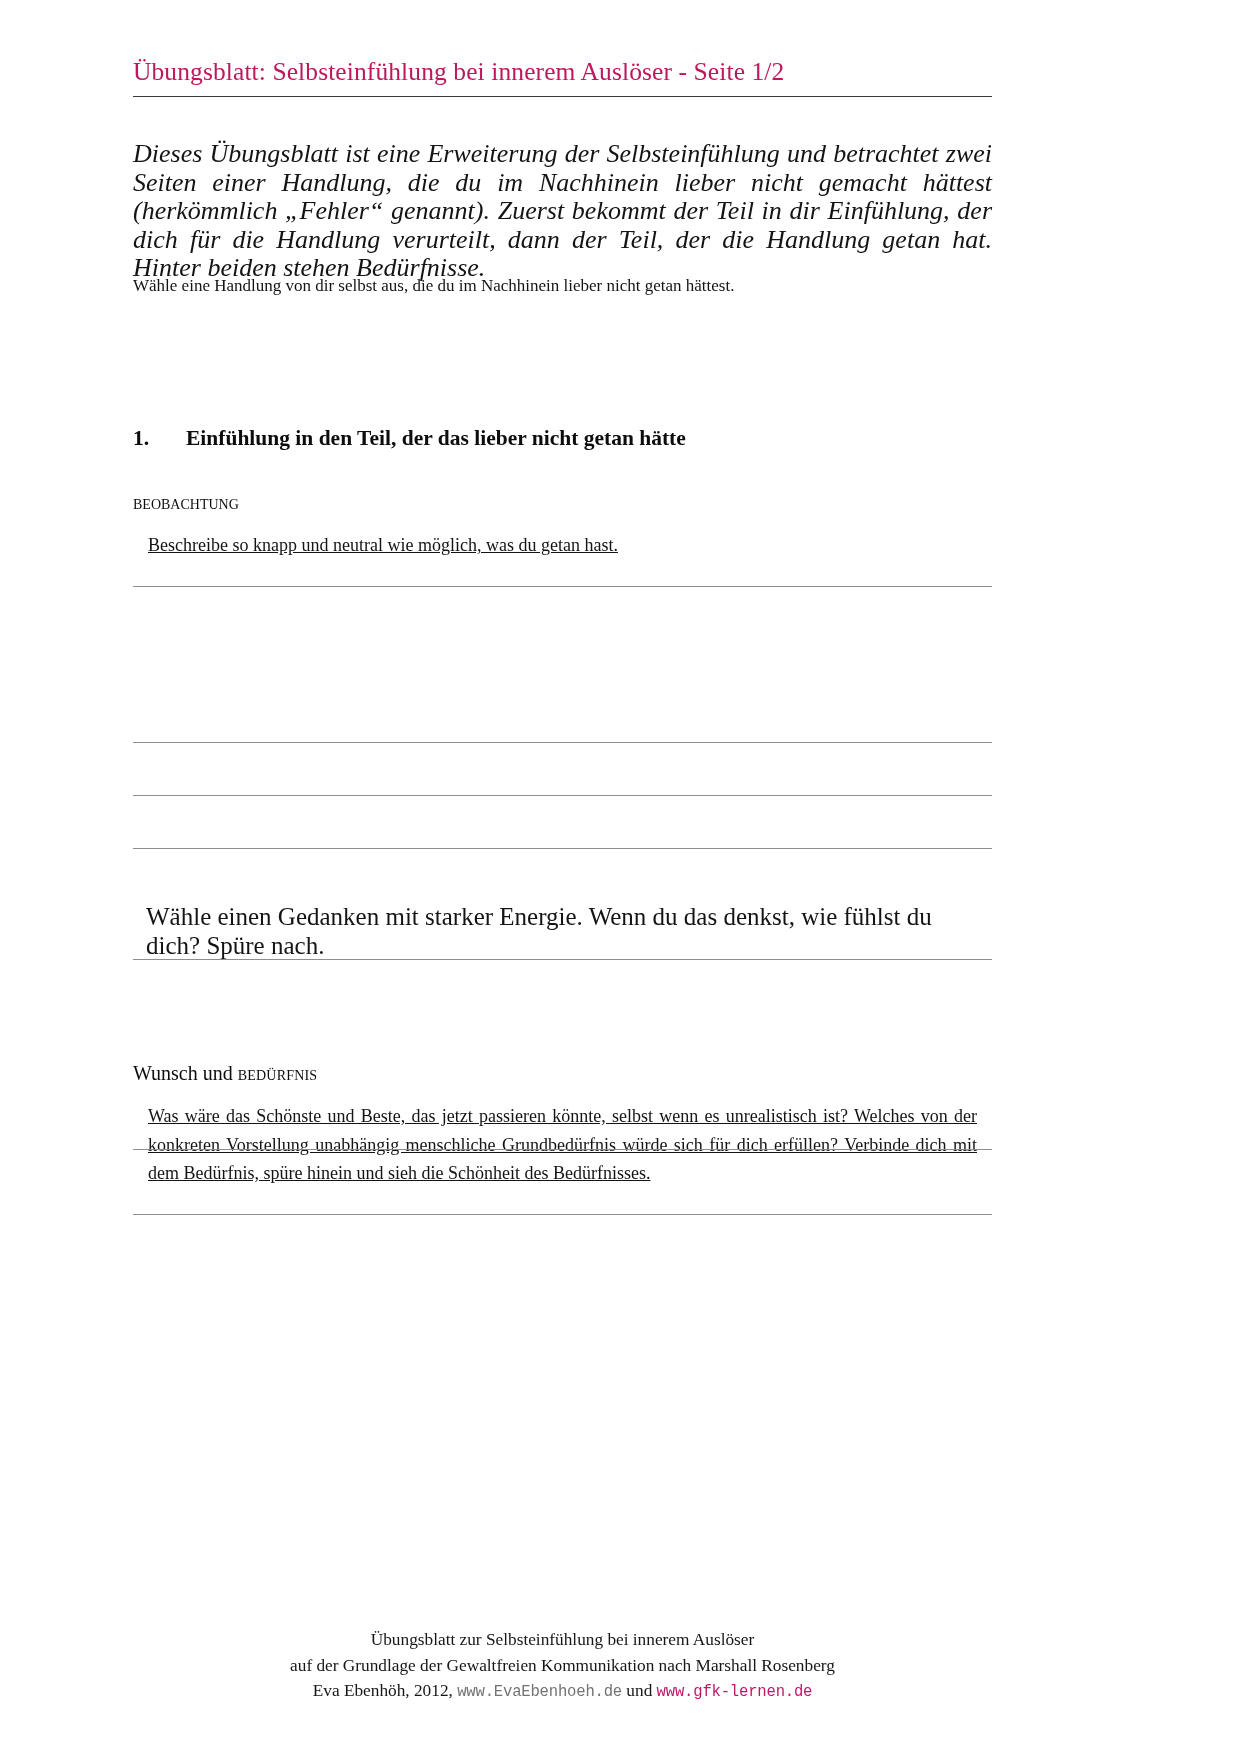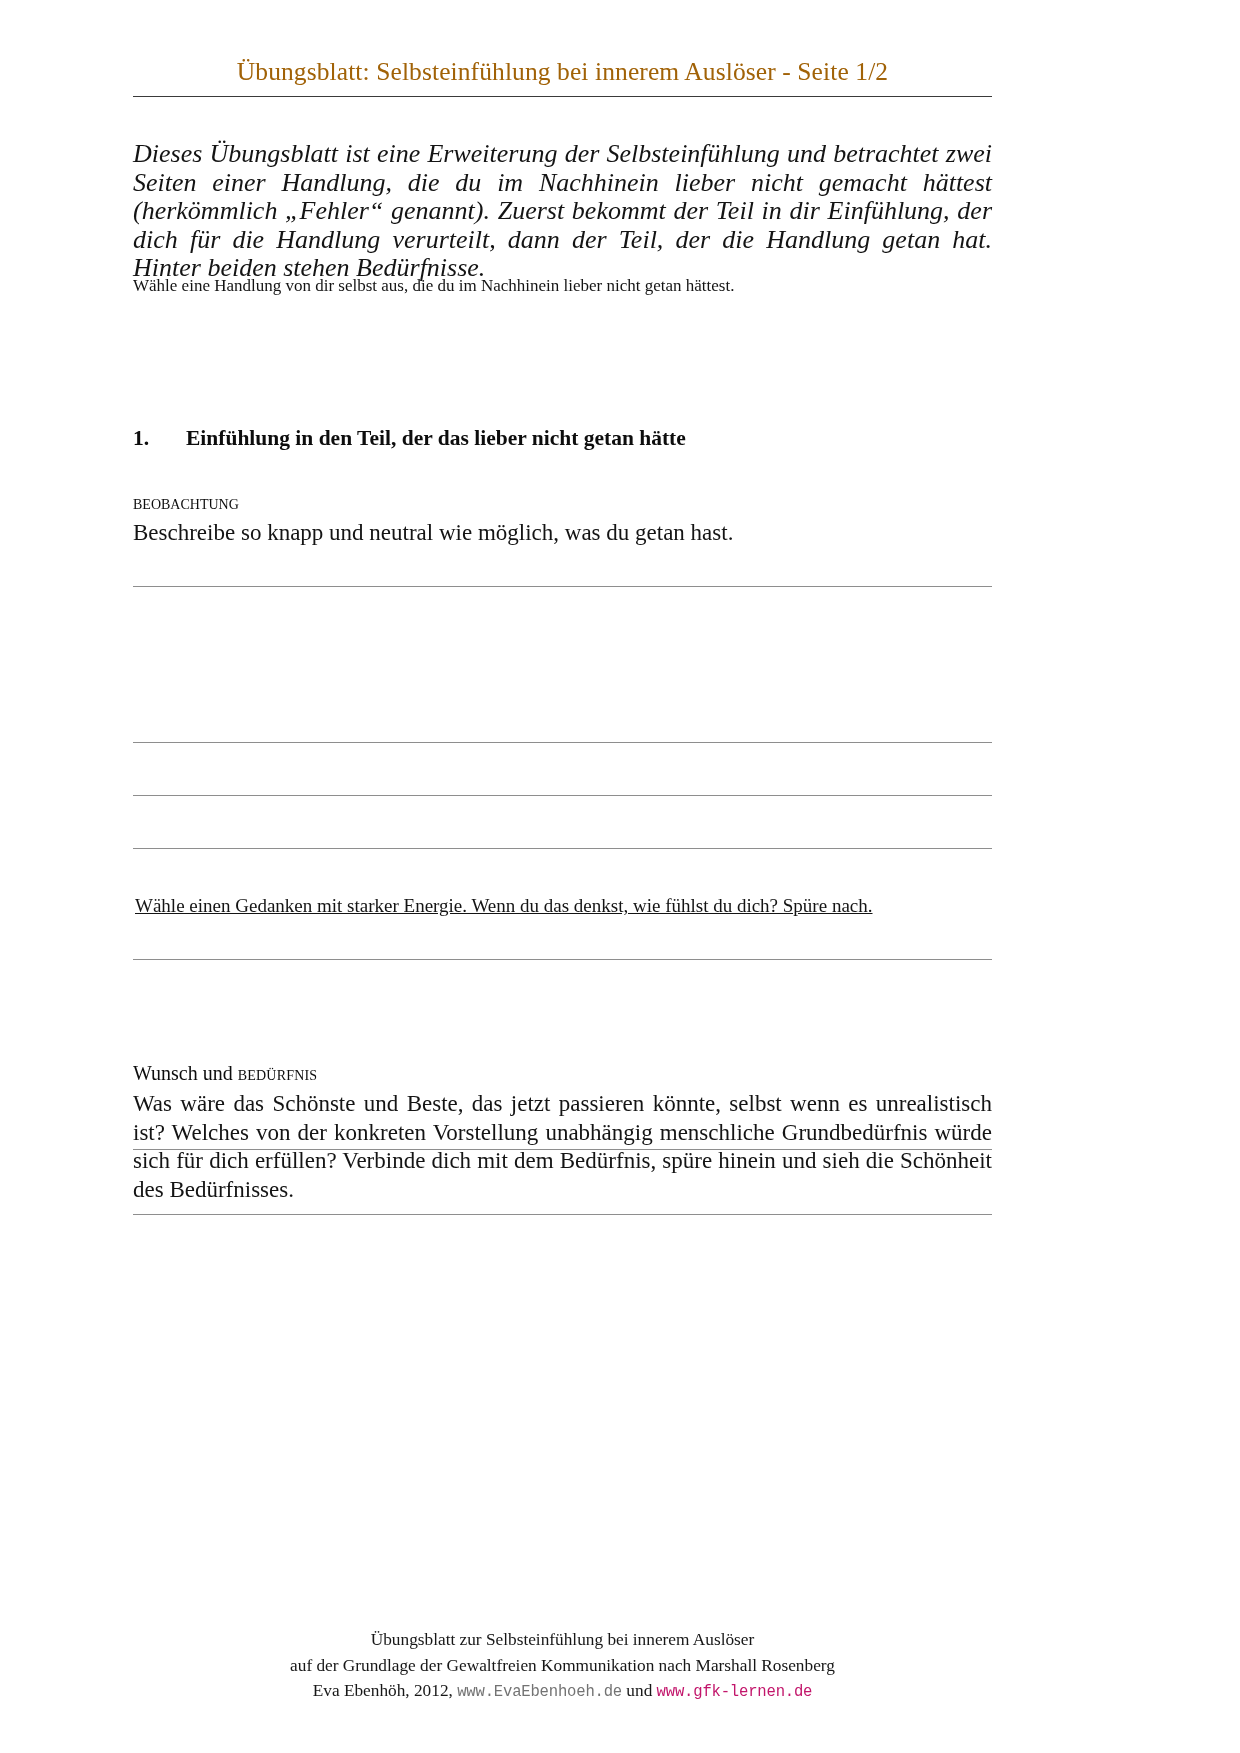--- a/index.html
+++ b/index.html
@@ -27,24 +27,23 @@
 
   
   .header {
     position: absolute;
     left: 133px;
     top: 56px;
     width: 859px;
   }
   .header-title {
     font-size: 25.5px;
-    text-align: center;
     letter-spacing: 0.1px;
     line-height: 1.25;
-    color: #a16207;
+    color: #be185d;
     padding-bottom: 6px;
   }
   .header-rule {
     width: 100%;
     height: 1px;
     background: #3a3a3a;
     margin-top: 2px;
   }
 
   
@@ -109,32 +108,32 @@
   .sc {
     font-variant: small-caps;
     text-transform: lowercase;
     letter-spacing: 0.2px;
   }
   .sc-first {
     font-variant: small-caps;
     text-transform: lowercase;
   }
   .block-desc {
-    font-size: 23px;
+    font-size: 18px;
     line-height: 28.6px;
     text-align: justify;
     color: #141414;
-    margin: 0;
+    margin: 15px;
+    text-decoration: underline;
   }
   .note-line {
-    font-size: 19px;
-    line-height: 28.6px;
-    color: #141414;
-    margin: 2px;
-    text-decoration: underline;
+    font-size: 25px;
+    line-height: 28.6px;
+    color: #141414;
+    margin: 13px;
   }
 
   
   .write-rule {
     position: absolute;
     left: 133px;
     width: 859px;
     height: 1px;
     background: #8e8e8e;
   }

